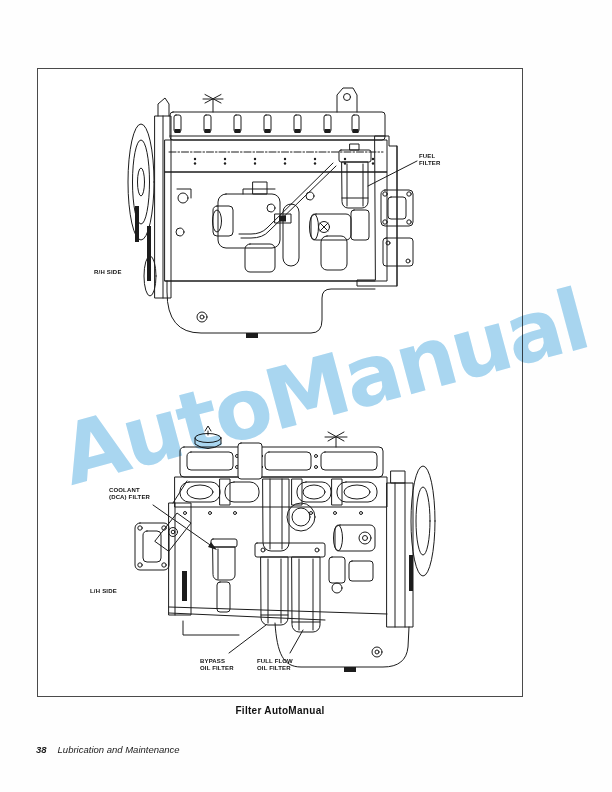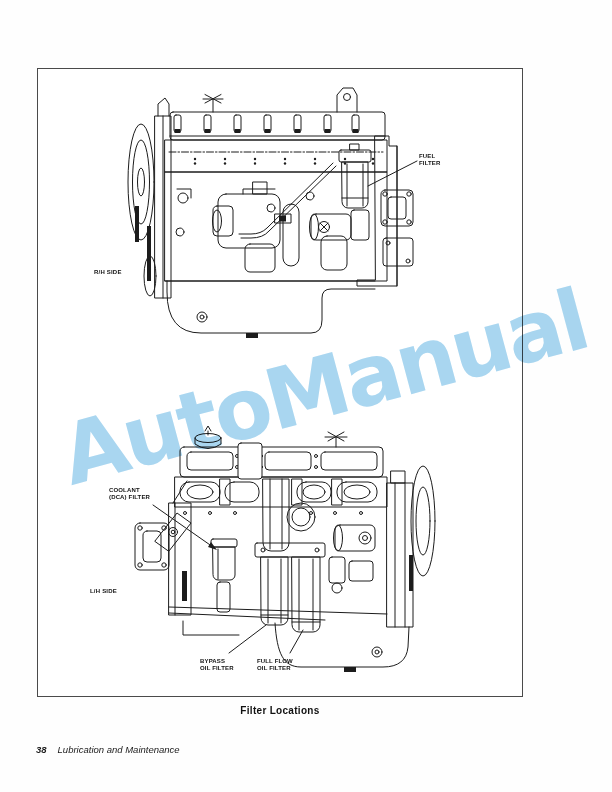--- a/index.html
+++ b/index.html
@@ -316,16 +316,16 @@
 FILTER</div>
 
 <div class="callout" style="left:109px;top:487px;">COOLANT
 (DCA) FILTER</div>
 <div class="side-label" style="left:90px;top:588px;">L/H SIDE</div>
 <div class="callout" style="left:200px;top:658px;">BYPASS
 OIL FILTER</div>
 <div class="callout" style="left:257px;top:658px;">FULL FLOW
 OIL FILTER</div>
 
-<div class="caption">Filter Locations</div>
+<div class="caption">Filter AutoManual</div>
 <div class="footer">
   <span class="pg">38</span><span>Lubrication and Maintenance</span>
 </div>
 
 </body></html>

